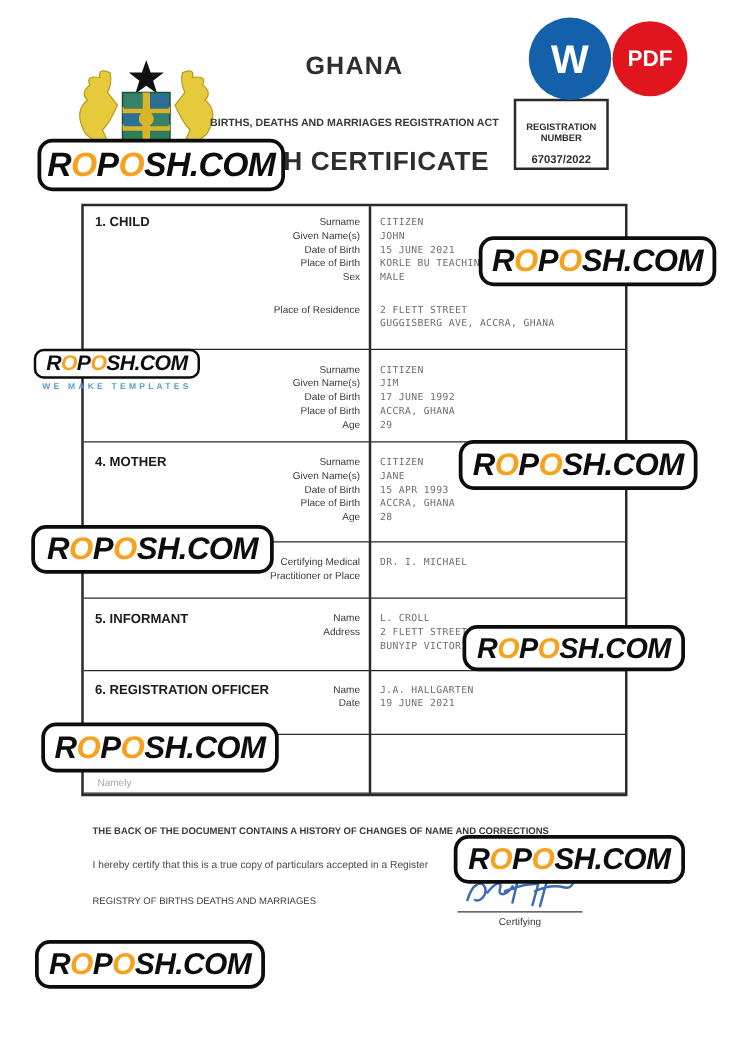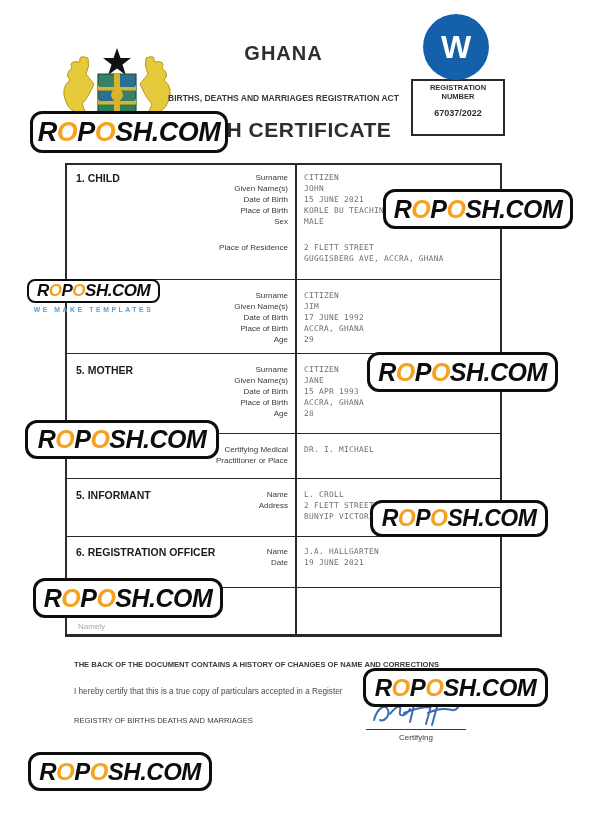--- a/index.html
+++ b/index.html
@@ -6,21 +6,21 @@
   html,body { width:600px; height:833px; background:#ffffff; font-family:"Liberation Sans", sans-serif; position:relative; overflow:hidden; }
   .page { position:absolute; inset:0; background:#fff; }
 
   
   .country-title { position:absolute; left:65px; top:42px; width:437px; text-align:center; font-size:20px; font-weight:bold; letter-spacing:1px; color:#2e2e2e; }
   .act-line { position:absolute; left:65px; top:93px; width:437px; text-align:center; font-size:8.5px; font-weight:bold; color:#3a3a3a; }
   .doc-title { position:absolute; left:65px; top:118px; width:437px; text-align:center; font-size:21px; font-weight:bold; letter-spacing:0.5px; color:#2e2e2e; }
 
   .coat { position:absolute; left:58px; top:40px; width:118px; height:108px; }
 
-  .reg-box { position:absolute; left:411px; top:79px; width:94px; height:57px; border:2px solid #2a2a2a; background:#fff; text-align:center; padding-top:2px; }
+  .reg-box { position:absolute; left:411px; top:79px; width:76px; height:57px; border:2px solid #2a2a2a; background:#fff; text-align:center; padding-top:16px; }
   .reg-box .rb-l { font-size:7.5px; font-weight:bold; color:#2e2e2e; line-height:9px; }
   .reg-box .rb-v { font-size:9px; font-weight:bold; color:#2e2e2e; margin-top:7px; }
 
   .fmt-icon { position:absolute; border-radius:50%; display:flex; align-items:center; justify-content:center; color:#fff; font-weight:bold; z-index:9; }
   .icon-word { left:423px; top:14px; width:66px; height:66px; background:#1560ab; font-size:32px; }
   .icon-pdf  { left:490px; top:17px; width:60px; height:60px; background:#e0151e; font-size:18px; z-index:10; }
 
   
   .cert-table { position:absolute; left:65px; top:163px; width:437px; height:474px; border:2px solid #2a2a2a; background:#fff; }
   .col-divider { position:absolute; left:228px; top:0; bottom:0; width:1.5px; background:#2a2a2a; }
@@ -79,20 +79,21 @@
   <div class="act-line">BIRTHS, DEATHS AND MARRIAGES REGISTRATION ACT</div>
   <div class="doc-title">BIRTH CERTIFICATE</div>
 
   <div class="reg-box">
     <div class="rb-l">REGISTRATION</div>
     <div class="rb-l">NUMBER</div>
     <div class="rb-v">67037/2022</div>
   </div>
 
   <div class="fmt-icon icon-word">W</div>
+  <div class="fmt-icon icon-pdf">PDF</div>
 
   <div class="cert-table">
 
     <div class="sec" style="height:115px;">
       <div class="sec-heading">1. CHILD</div>
       <div class="line pad-top">
           <div class="lbl">Surname</div>
           <div class="val">CITIZEN</div>
         </div>
       <div class="line">
@@ -139,21 +140,21 @@
           <div class="lbl">Place of Birth</div>
           <div class="val">ACCRA, GHANA</div>
         </div>
       <div class="line">
           <div class="lbl">Age</div>
           <div class="val">29</div>
         </div>
     </div>
 
     <div class="sec" style="height:80px;">
-      <div class="sec-heading" style="top:10px;">5. MOTHER</div>
+      <div class="sec-heading" style="top:10px;">4. MOTHER</div>
       <div class="line" style="padding-top:10px;">
           <div class="lbl">Surname</div>
           <div class="val">CITIZEN</div>
         </div>
       <div class="line">
           <div class="lbl">Given Name(s)</div>
           <div class="val">JANE</div>
         </div>
       <div class="line">
           <div class="lbl">Date of Birth</div>

